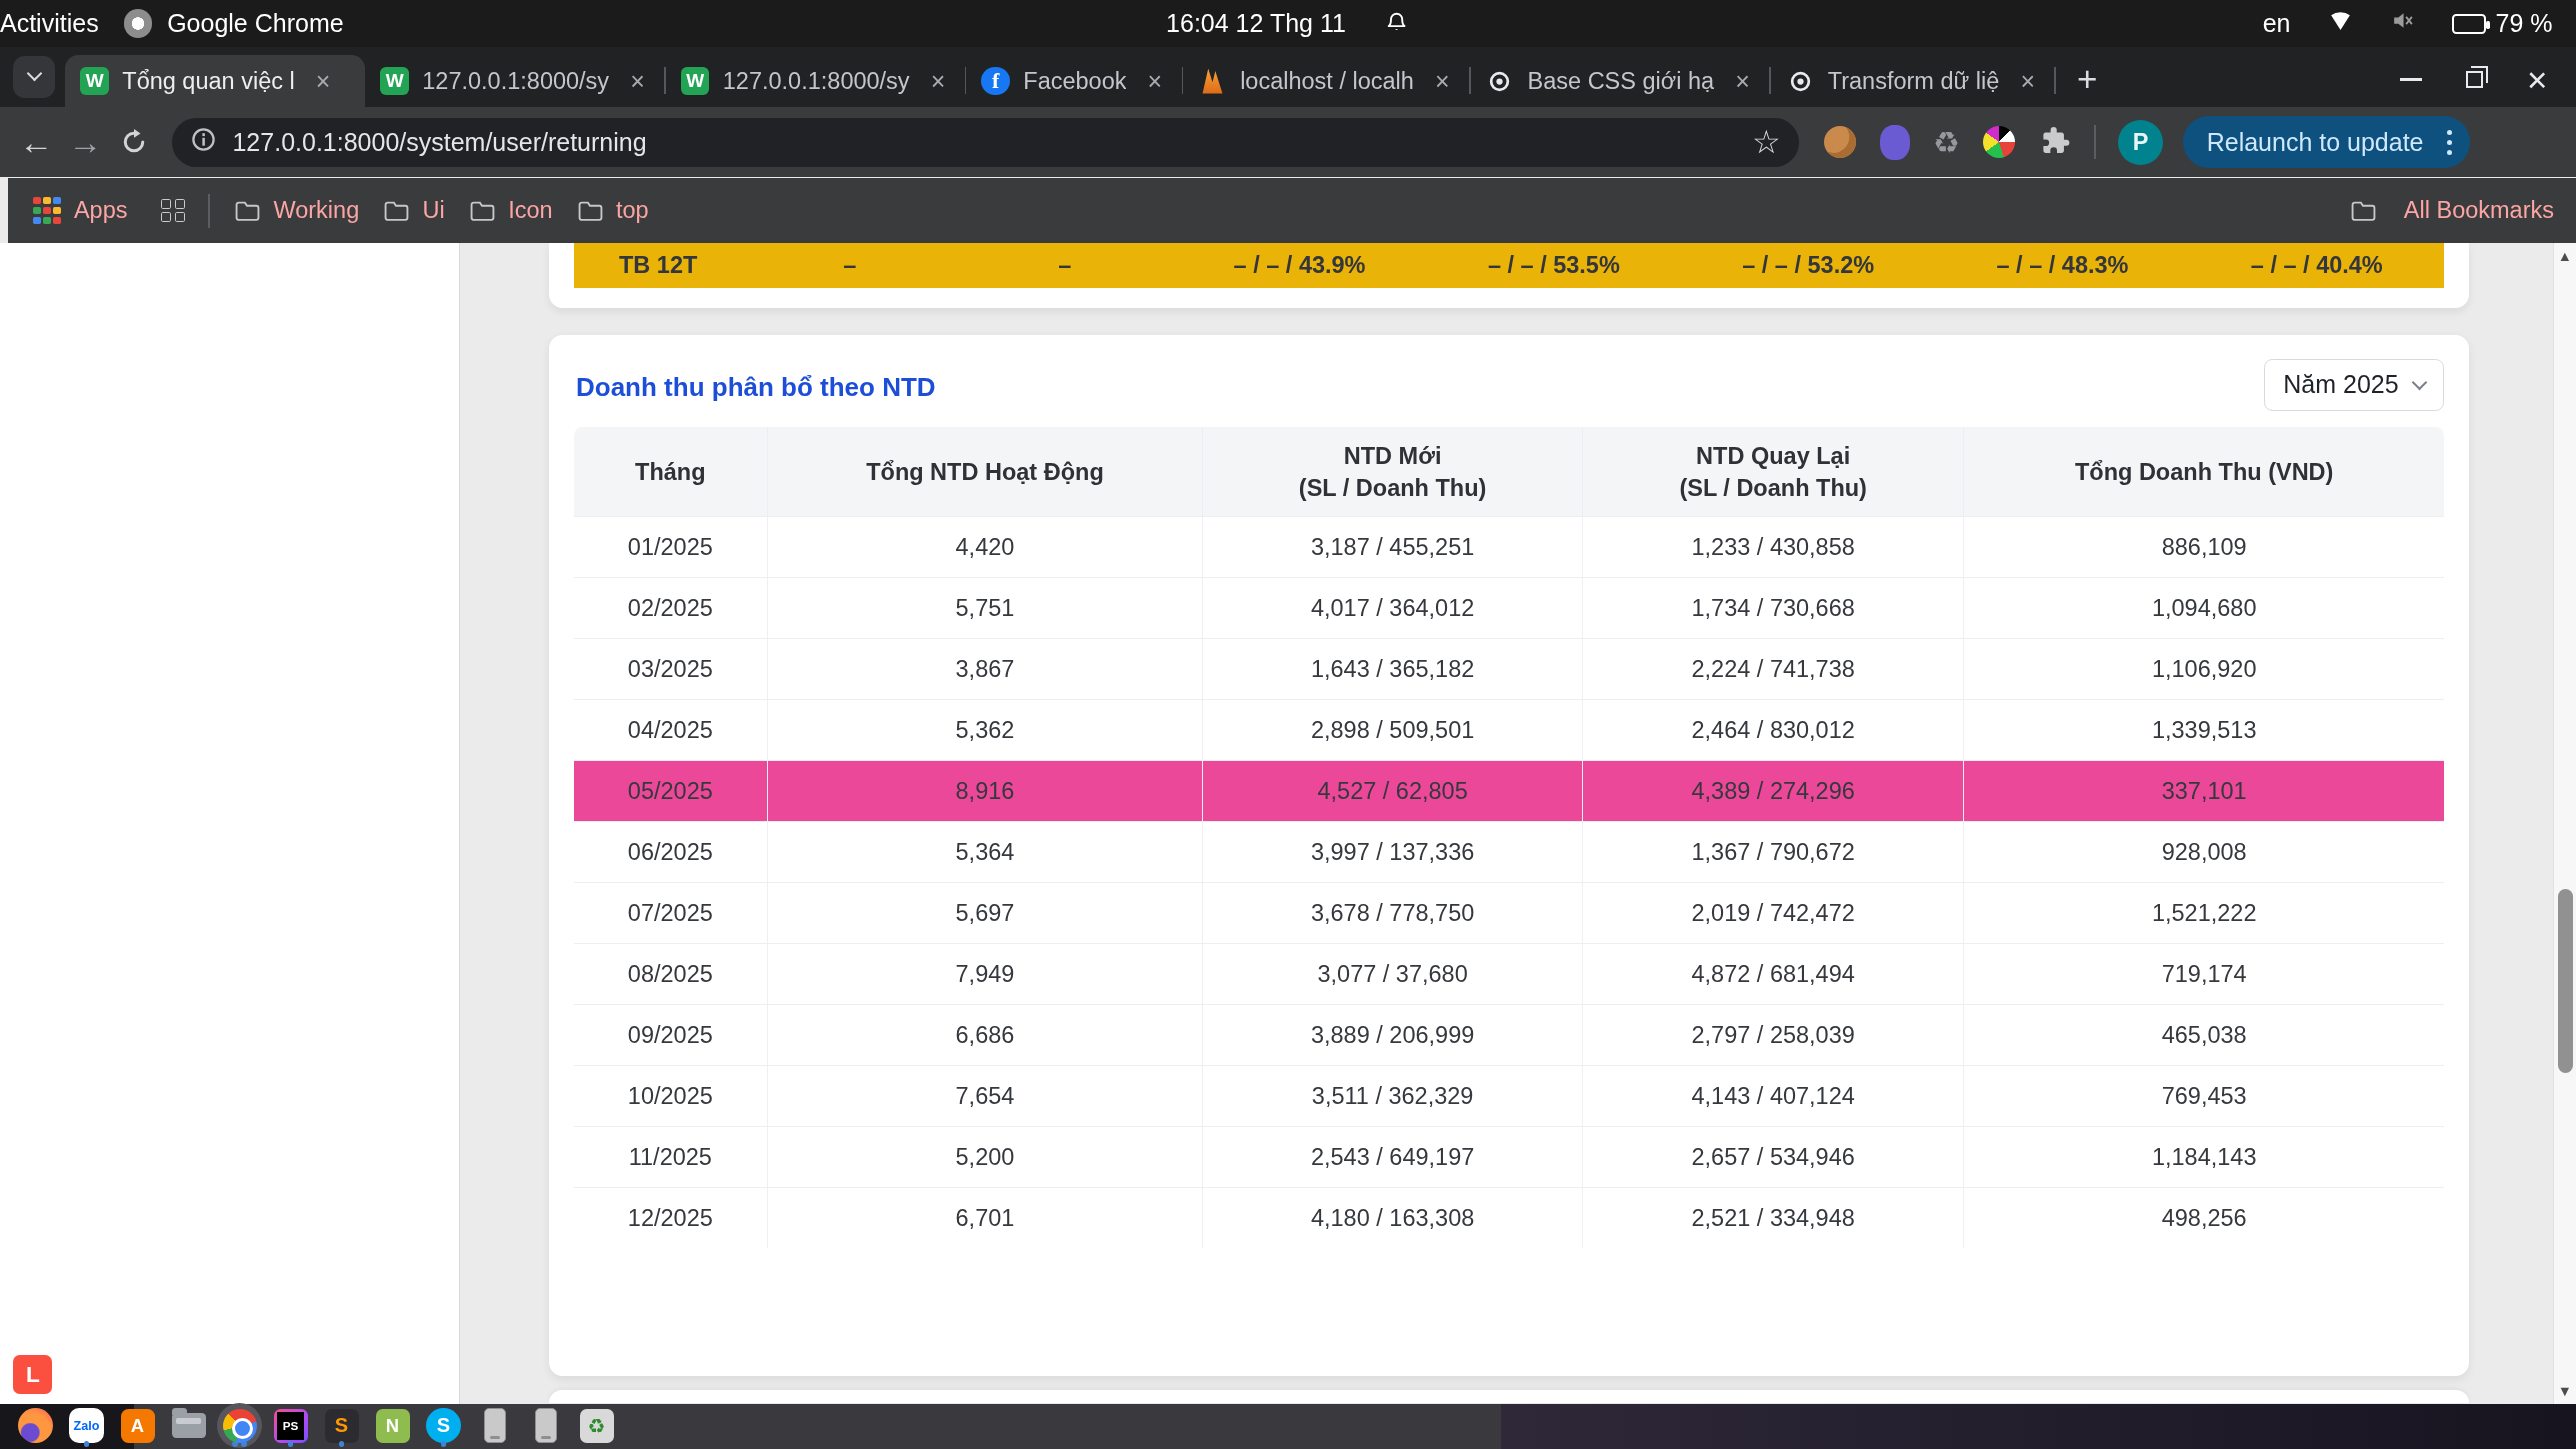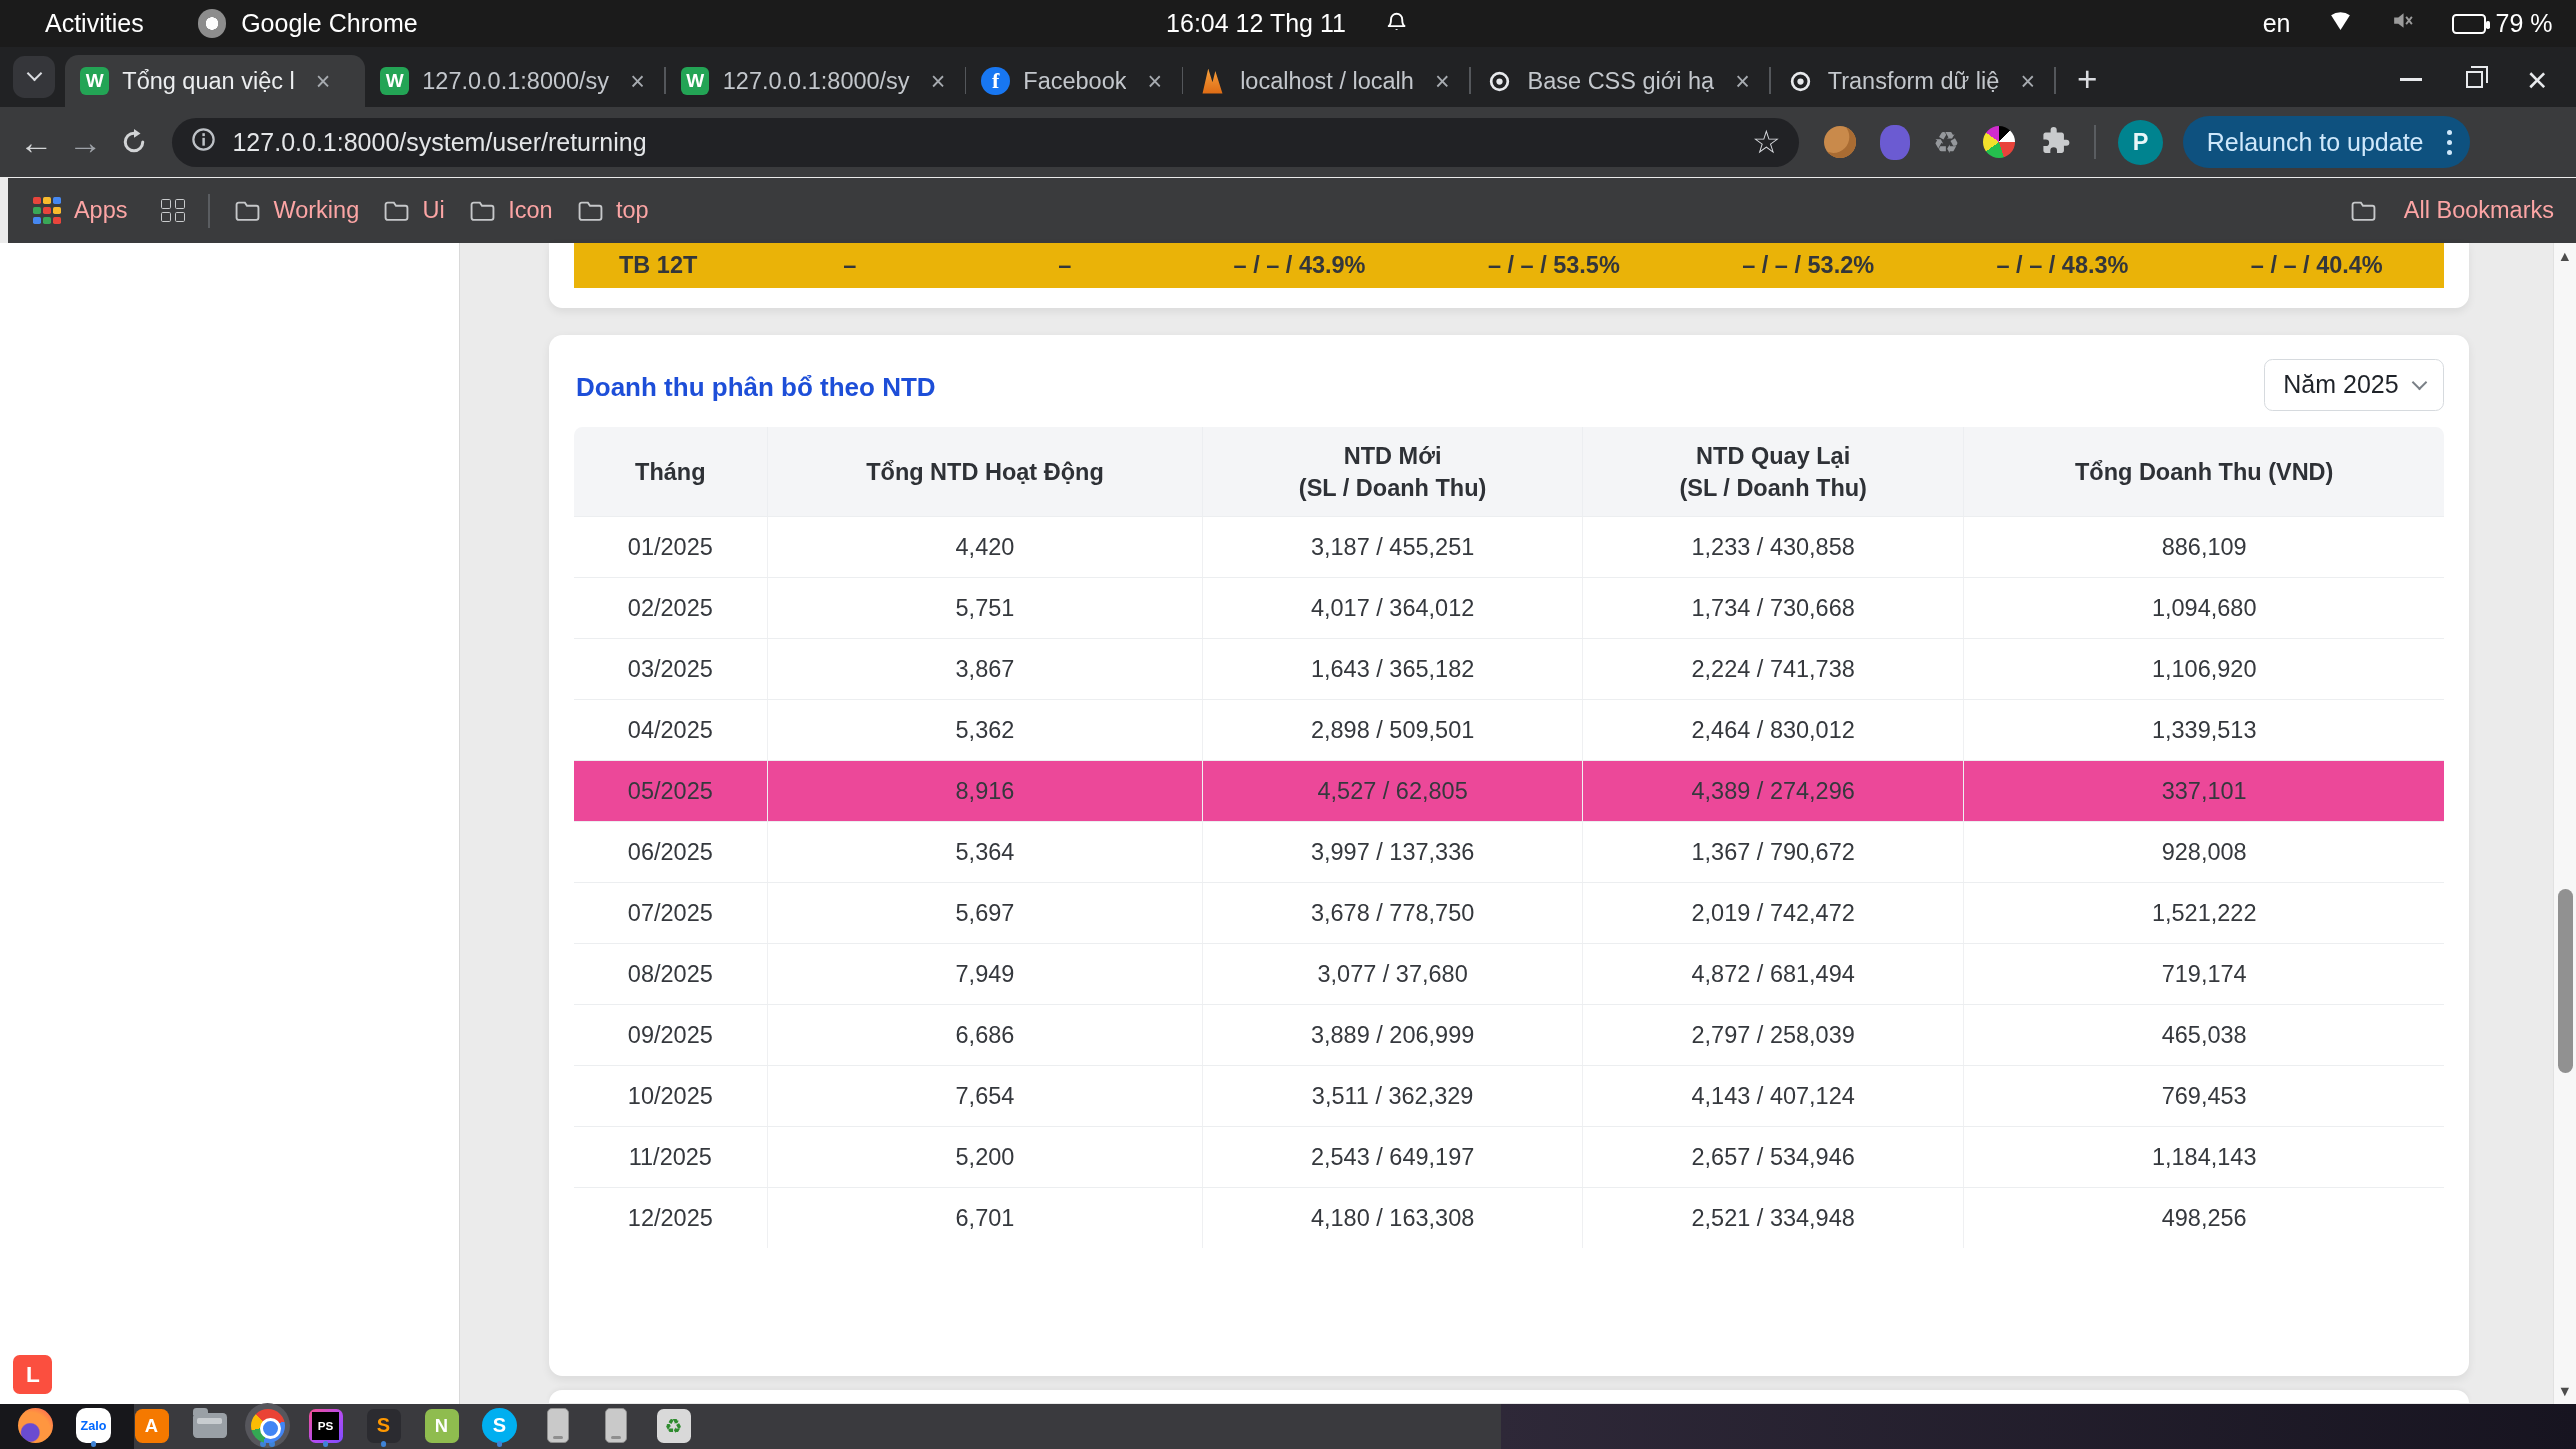--- a/index.html
+++ b/index.html
@@ -3,21 +3,21 @@
 <meta charset="utf-8">
 <style>
   html,body{margin:0;padding:0;background:#000;}
   *{box-sizing:border-box;}
   .screen{position:relative;width:2576px;height:1449px;overflow:hidden;
     background:#ebebeb;font-family:"Liberation Sans",sans-serif;}
 
   
   .sysbar{position:absolute;top:0;left:0;right:0;height:47px;background:#1b1b1b;
     color:#fff;display:flex;align-items:center;font-size:25px;}
-  .sys-left{display:flex;align-items:center;gap:54px;margin-left:45px;}
+  .sys-left{display:flex;align-items:center;gap:25px;}
   .sys-app{display:flex;align-items:center;gap:15px;}
   .chrome-mini{width:28.5px;height:28.5px;border-radius:50%;
     background:radial-gradient(circle,#fdfdfd 0 30%,#8d8d8d 32% 100%);}
   .sys-center{position:absolute;left:50%;transform:translateX(-50%);
     display:flex;align-items:center;gap:37px;}
   .sys-right{margin-left:auto;display:flex;align-items:center;gap:37px;margin-right:23.5px;}
   .batt{display:flex;align-items:center;gap:10px;}
   .batt-body{width:34px;height:20px;border:2.5px solid #fff;border-radius:4.2px;position:relative;padding:2.5px;}
   .batt-body::after{content:"";position:absolute;right:-6.7px;top:5px;width:4.2px;height:8.4px;background:#fff;border-radius:1.7px;}
   .batt-fill{height:100%;width:79%;background:#fff;border-radius:0.8px;}
@@ -138,21 +138,21 @@
   .sb-up{top:5px;}.sb-up::after{content:"▲";}
   .sb-down{bottom:5px;}.sb-down::after{content:"▼";}
   .sb-thumb{position:absolute;left:4.2px;width:15px;top:646px;height:184px;background:#919191;border-radius:7.5px;}
 
   
   .dock{position:absolute;left:0;right:0;bottom:0;height:45px;}
   .dock-bg-dark{position:absolute;left:0;top:0;bottom:0;width:134px;background:#17171b;}
   .dock-bg-main{position:absolute;left:134px;top:0;bottom:0;width:1367px;background:#3a3a3e;}
   .dock-bg-wall{position:absolute;left:1501px;right:0;top:0;bottom:0;
     background:linear-gradient(90deg,#2e2838,#171420);}
-  .dock-icons{position:absolute;left:17px;top:3.4px;display:flex;gap:21px;}
+  .dock-icons{position:absolute;left:17px;top:3.4px;display:flex;gap:14px;}
   .dk{width:37px;height:37px;position:relative;display:flex;align-items:center;justify-content:center;flex:none;}
   .dk .run-dot{position:absolute;bottom:-2.5px;left:50%;transform:translateX(-50%);
     width:5.9px;height:5.9px;border-radius:50%;background:#3e83d6;}
   .dk .run-dot.d1{left:38%;}.dk .run-dot.d2{left:62%;}
   .ic-firefox{width:35px;height:35px;border-radius:50%;
     background:radial-gradient(circle at 35% 70%,#6a4bd1 0 26%,#ff9640 30% 60%,#ff4f5e 100%);}
   .ic-zalo{width:35px;height:35px;border-radius:10px;background:#fff;color:#0068ff;
     font-size:12.6px;font-weight:bold;display:flex;align-items:center;justify-content:center;}
   .ic-bag{width:34px;height:34px;border-radius:7.5px;background:#f57900;color:#fff;
     font-size:18.4px;font-weight:bold;display:flex;align-items:center;justify-content:center;}

